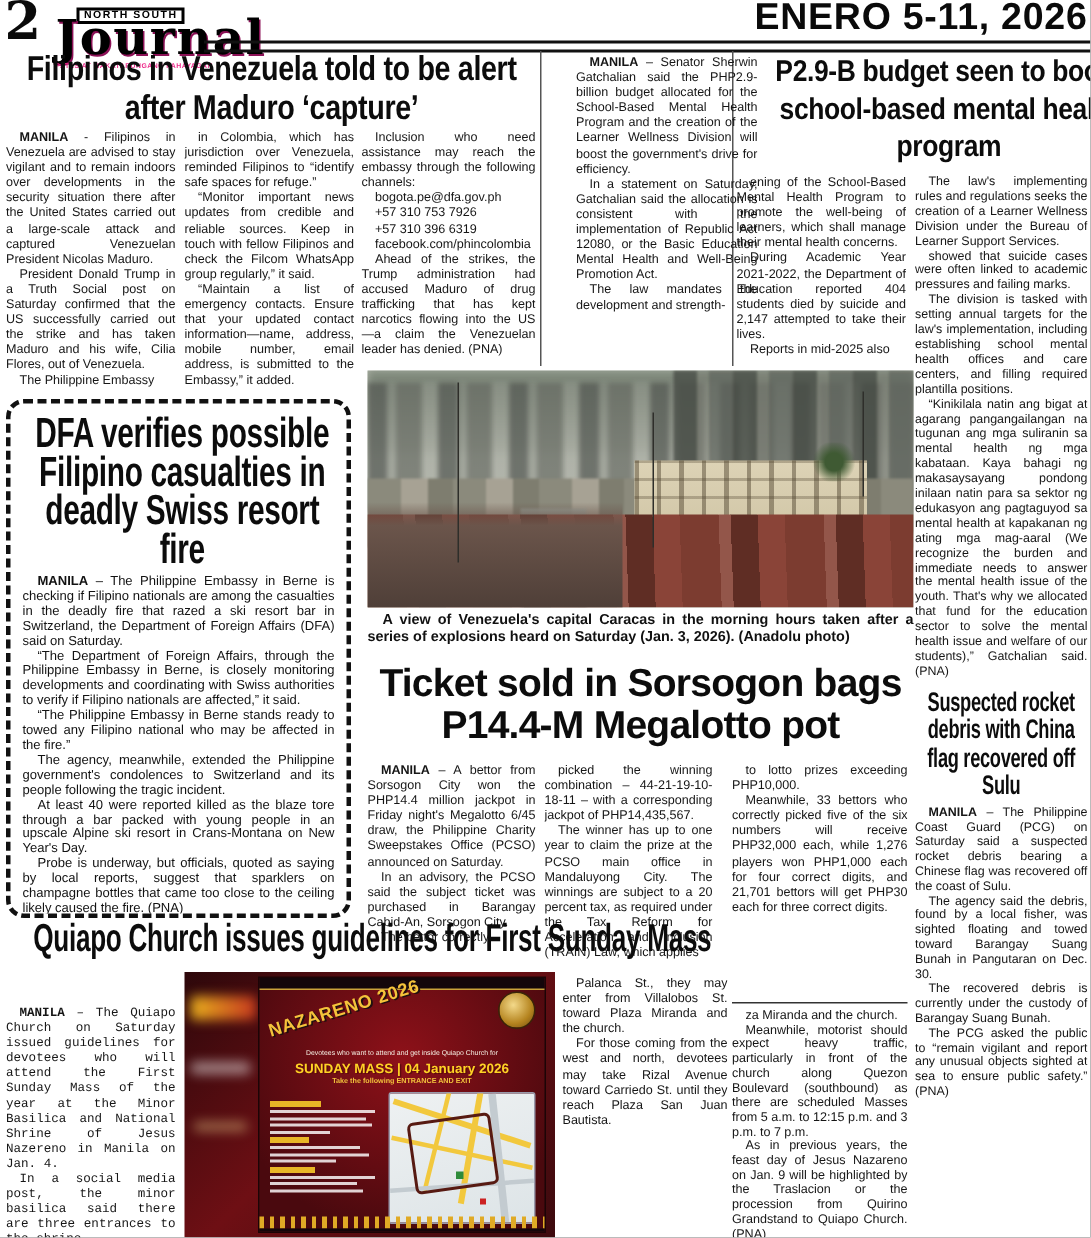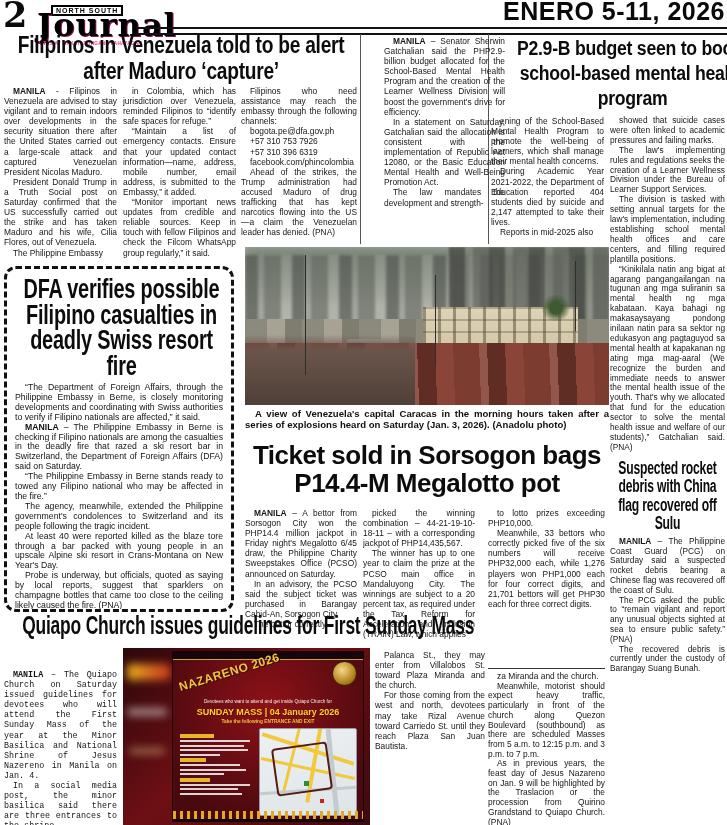--- a/index.html
+++ b/index.html
@@ -109,25 +109,25 @@
   <div class="headline" style="left:2px;top:33px;width:358px;font-size:23px;line-height:25.5px;overflow:visible;">
     <span class="cond" style="width:430px;transform:scaleX(0.833);">Filipinos in Venezuela told to be alert after Maduro ‘capture’</span>
   </div>
   <div class="col" style="left:4px;top:86px;width:113px;height:180px;overflow:hidden;">
       <p><b>MANILA</b> - Filipinos in Venezuela are advised to stay vigilant and to remain indoors over developments in the security situation there after the United States carried out a large-scale attack and captured Venezuelan President Nicolas Maduro.</p>
       <p>President Donald Trump in a Truth Social post on Saturday confirmed that the US successfully carried out the strike and has taken Maduro and his wife, Cilia Flores, out of Venezuela.</p>
       <p>The Philippine Embassy</p>
     </div>
   <div class="col" style="left:123px;top:86px;width:113px;height:180px;overflow:hidden;">
       <p>in Colombia, which has jurisdiction over Venezuela, reminded Filipinos to “identify safe spaces for refuge.”</p>
+      <p>“Monitor important news updates from credible and reliable sources. Keep in touch with fellow Filipinos and check the Filcom WhatsApp group regularly,” it said.</p>
       <p>“Maintain a list of emergency contacts. Ensure that your updated contact information—name, address, mobile number, email address, is submitted to the Embassy,” it added.</p>
-      <p>“Monitor important news updates from credible and reliable sources. Keep in touch with fellow Filipinos and check the Filcom WhatsApp group regularly,” it said.</p>
     </div>
   <div class="col" style="left:241px;top:86px;width:116px;height:158px;overflow:hidden;">
-      <p>Filipinos who need assistance may reach the embassy through the following channels:</p>
+      <p>Inclusion who need assistance may reach the embassy through the following channels:</p>
       <p>bogota.pe@dfa.gov.ph</p>
       <p>+57 310 753 7926</p>
       <p>+57 310 396 6319</p>
       <p>facebook.com/phincolombia</p>
       <p>Ahead of the strikes, the Trump administration had accused Maduro of drug trafficking that has kept narcotics flowing into the US —a claim the Venezuelan leader has denied. (PNA)</p>
     </div>
 
   <div class="vrule" style="left:360px;top:34px;height:210px;"></div>
   <div class="vrule" style="left:488px;top:34px;height:210px;"></div>
 
@@ -141,42 +141,43 @@
     <span class="cond" style="width:264px;transform:scaleX(0.883);">P2.9-B budget seen to boost school-based mental health program</span>
   </div>
   <div class="col" style="left:491px;top:116px;width:113px;height:130px;overflow:hidden;">
       <p>ening of the School-Based Mental Health Program to promote the well-being of learners, which shall manage their mental health concerns.</p>
       <p>During Academic Year 2021-2022, the Department of Education reported 404 students died by suicide and 2,147 attempted to take their lives.</p>
       <p>Reports in mid-2025 also</p>
     </div>
 
   <div style="position:absolute;left:610px;top:116px;width:115px;height:709px;overflow:hidden;">
     <div class="col" style="position:static;width:115px;font-size:8.3px;line-height:9.9px;">
+        <p>The law's implementing rules and regulations seeks the creation of a Learner Wellness Division under the Bureau of Learner Support Services.</p>
         <p>showed that suicide cases were often linked to academic pressures and failing marks.</p>
-        <p>The law's implementing rules and regulations seeks the creation of a Learner Wellness Division under the Bureau of Learner Support Services.</p>
         <p>The division is tasked with setting annual targets for the law's implementation, including establishing school mental health offices and care centers, and filling required plantilla positions.</p>
         <p>“Kinikilala natin ang bigat at agarang pangangailangan na tugunan ang mga suliranin sa mental health ng mga kabataan. Kaya bahagi ng makasaysayang pondong inilaan natin para sa sektor ng edukasyon ang pagtaguyod sa mental health at kapakanan ng ating mga mag-aaral (We recognize the burden and immediate needs to answer the mental health issue of the youth. That's why we allocated that fund for the education sector to solve the mental health issue and welfare of our students),” Gatchalian said. (PNA)</p>
       </div>
     <div class="headline" style="position:static;margin:6px 0 4px 0;font-size:18px;line-height:18.5px;font-weight:800;">
       <span class="cond" style="width:170px;transform:scaleX(0.676);text-align:center;">Suspected rocket debris with China flag recovered off Sulu</span>
     </div>
     <div class="col" style="position:static;width:115px;font-size:8.3px;line-height:9.8px;">
         <p><b>MANILA</b> – The Philippine Coast Guard (PCG) on Saturday said a suspected rocket debris bearing a Chinese flag was recovered off the coast of Sulu.</p>
+        <p>The agency said the debris, found by a local fisher, was sighted floating and towed toward Barangay Suang Bunah in Pangutaran on Dec. 30.</p>
+        <p>The recovered debris is currently under the custody of Barangay Suang Bunah.</p>
         <p>The PCG asked the public to “remain vigilant and report any unusual objects sighted at sea to ensure public safety.” (PNA)</p>
-        <p>The recovered debris is currently under the custody of Barangay Suang Bunah.</p>
       </div>
   </div>
 
   <div class="dfa-box">
     <div class="headline" style="font-size:28px;line-height:25.5px;">
       <span class="cond" style="width:300px;transform:scaleX(0.71);text-align:center;">DFA verifies possible Filipino casualties in deadly Swiss resort fire</span>
     </div>
     <div class="dfa-body">
+        <p><b>MANILA</b> – The Philippine Embassy in Berne is checking if Filipino nationals are among the casualties in the deadly fire that razed a ski resort bar in Switzerland, the Department of Foreign Affairs (DFA) said on Saturday.</p>
         <p>“The Department of Foreign Affairs, through the Philippine Embassy in Berne, is closely monitoring developments and coordinating with Swiss authorities to verify if Filipino nationals are affected,” it said.</p>
-        <p><b>MANILA</b> – The Philippine Embassy in Berne is checking if Filipino nationals are among the casualties in the deadly fire that razed a ski resort bar in Switzerland, the Department of Foreign Affairs (DFA) said on Saturday.</p>
         <p>“The Philippine Embassy in Berne stands ready to towed any Filipino national who may be affected in the fire.”</p>
         <p>The agency, meanwhile, extended the Philippine government's condolences to Switzerland and its people following the tragic incident.</p>
         <p>At least 40 were reported killed as the blaze tore through a bar packed with young people in an upscale Alpine ski resort in Crans-Montana on New Year's Day.</p>
         <p>Probe is underway, but officials, quoted as saying by local reports, suggest that sparklers on champagne bottles that came too close to the ceiling likely caused the fire. (PNA)</p>
       </div>
   </div>
 
   <figure class="photo" style="margin:0;">
     <div class="ph ph-sky"></div>
     <div class="ph ph-mtn"></div>

